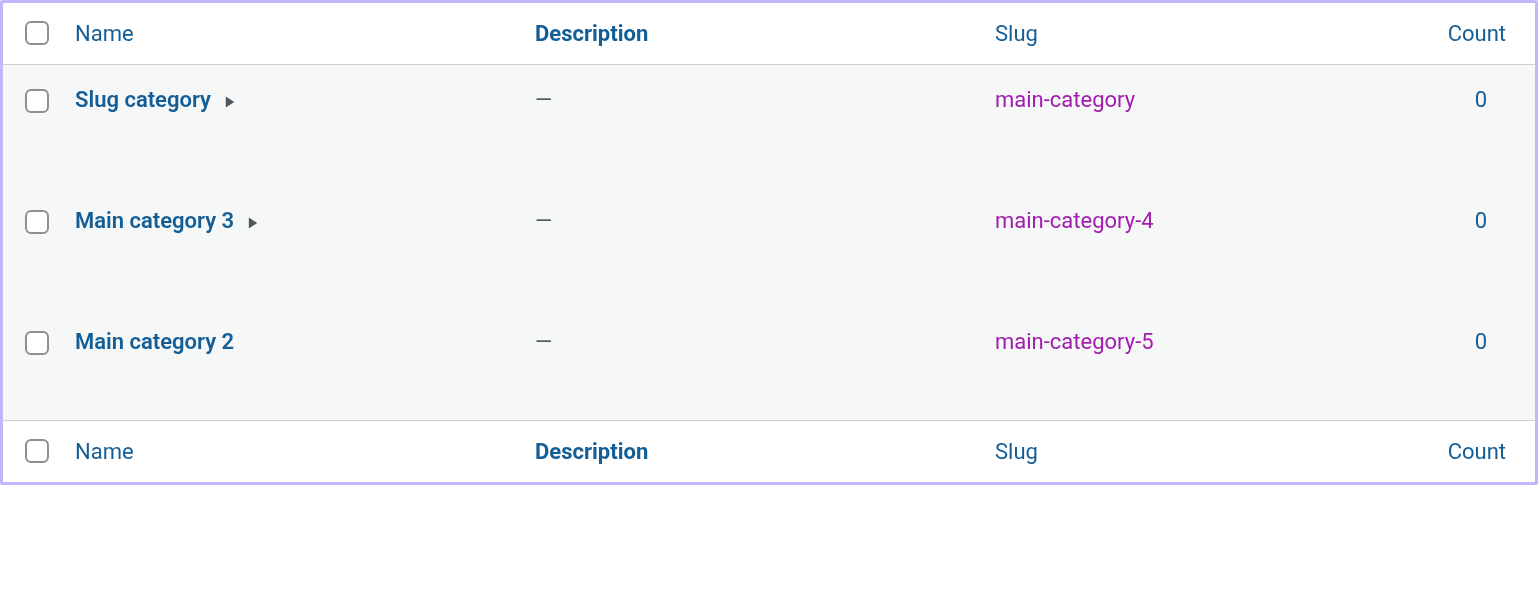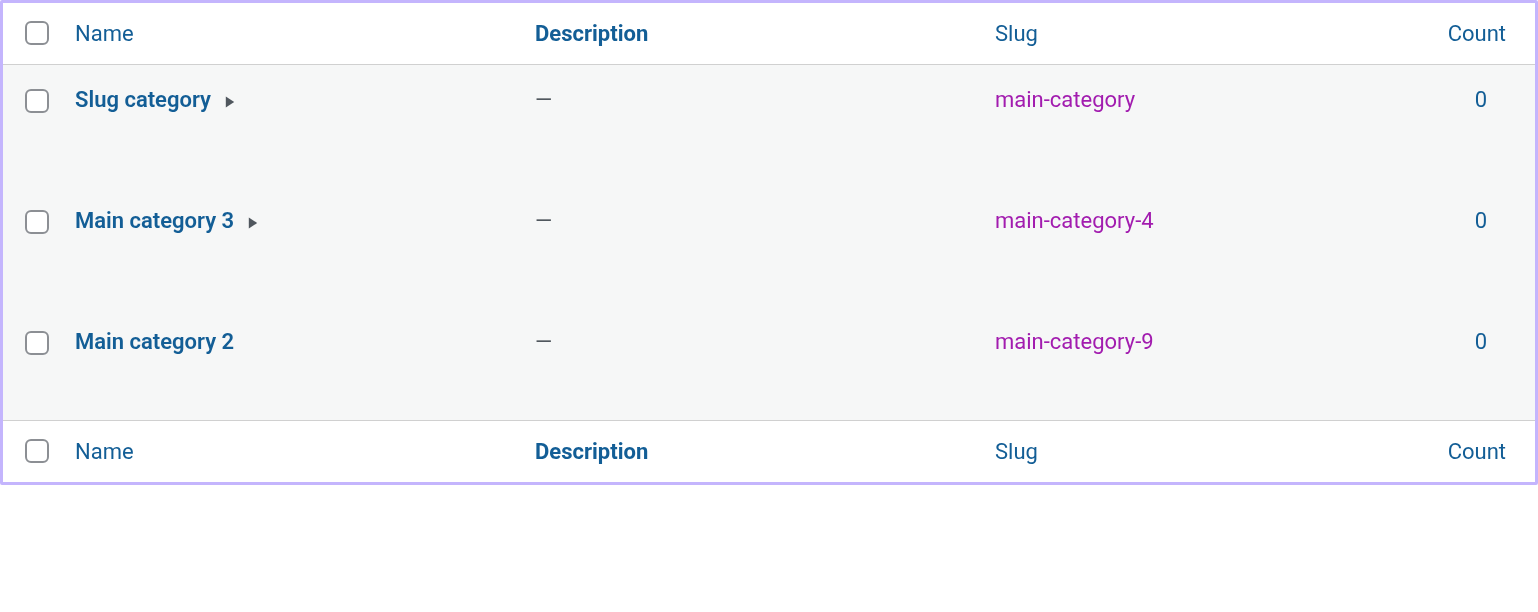--- a/index.html
+++ b/index.html
@@ -174,21 +174,21 @@
                 <polygon points="2,1 8,5 2,9"></polygon>
               </svg></span></td>
           <td class="col-desc"><span class="dash">—</span></td>
           <td class="col-slug"><span>main-category-4</span></td>
           <td class="col-count"><a class="count-link">0</a></td>
         </tr>
         <tr>
           <td class="col-check"><input type="checkbox" style=""></td>
           <td class="col-name"><a class="category-name">Main category 2</a></td>
           <td class="col-desc"><span class="dash">—</span></td>
-          <td class="col-slug"><span>main-category-9</span></td>
+          <td class="col-slug"><span>main-category-5</span></td>
           <td class="col-count"><a class="count-link">0</a></td>
         </tr>
       </tbody>
     <tfoot>
       <tr>
         <th class="col-check">
           <input type="checkbox" style="">
         </th>
         <th class="col-name">
           <a>Name</a>

